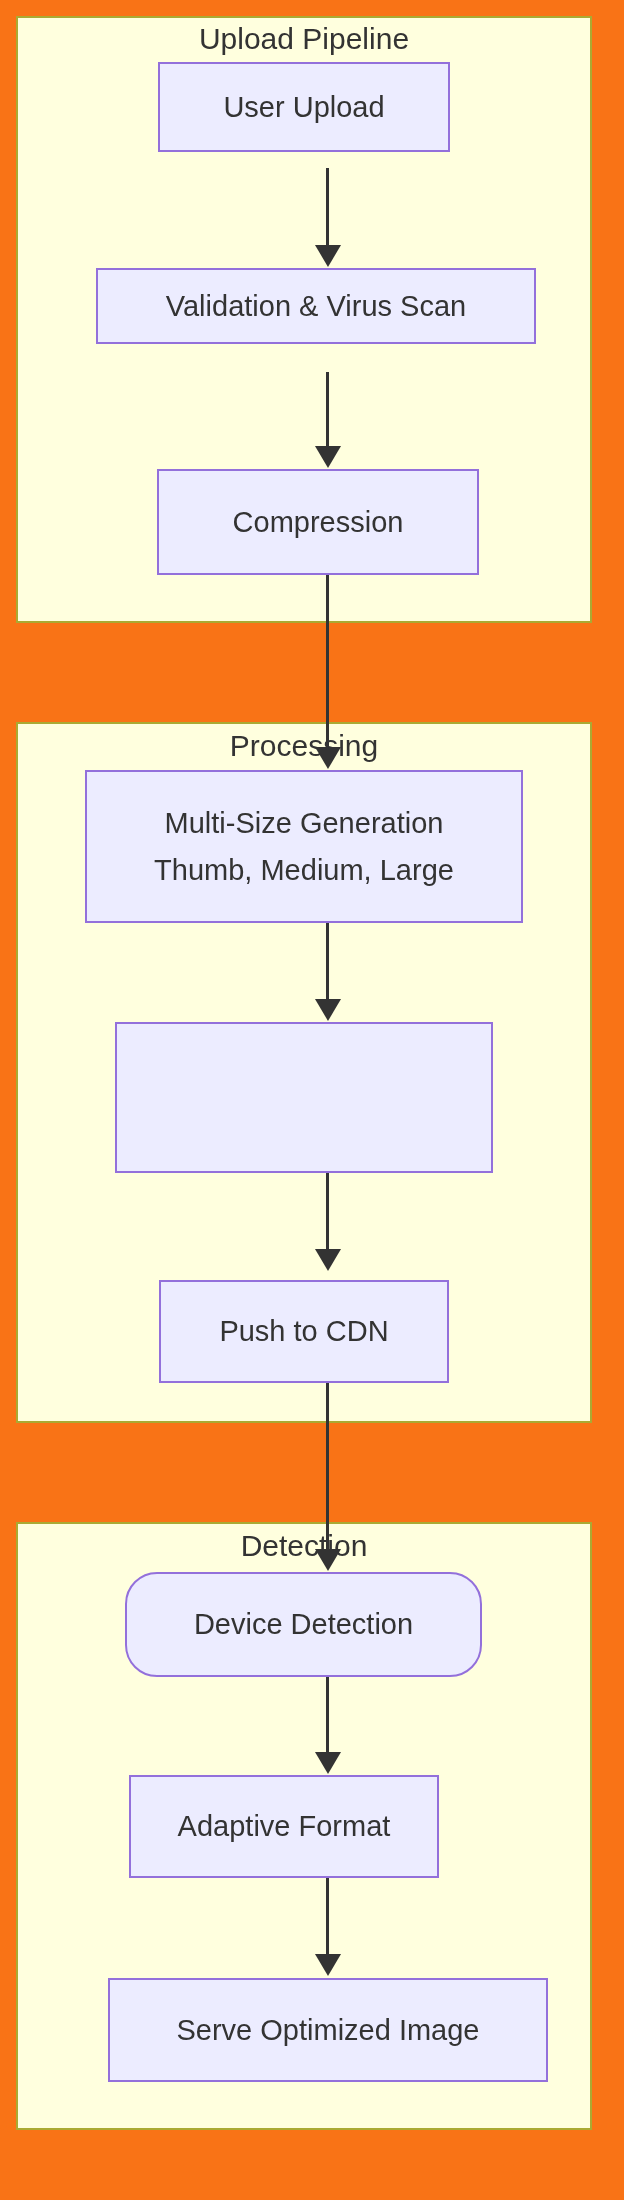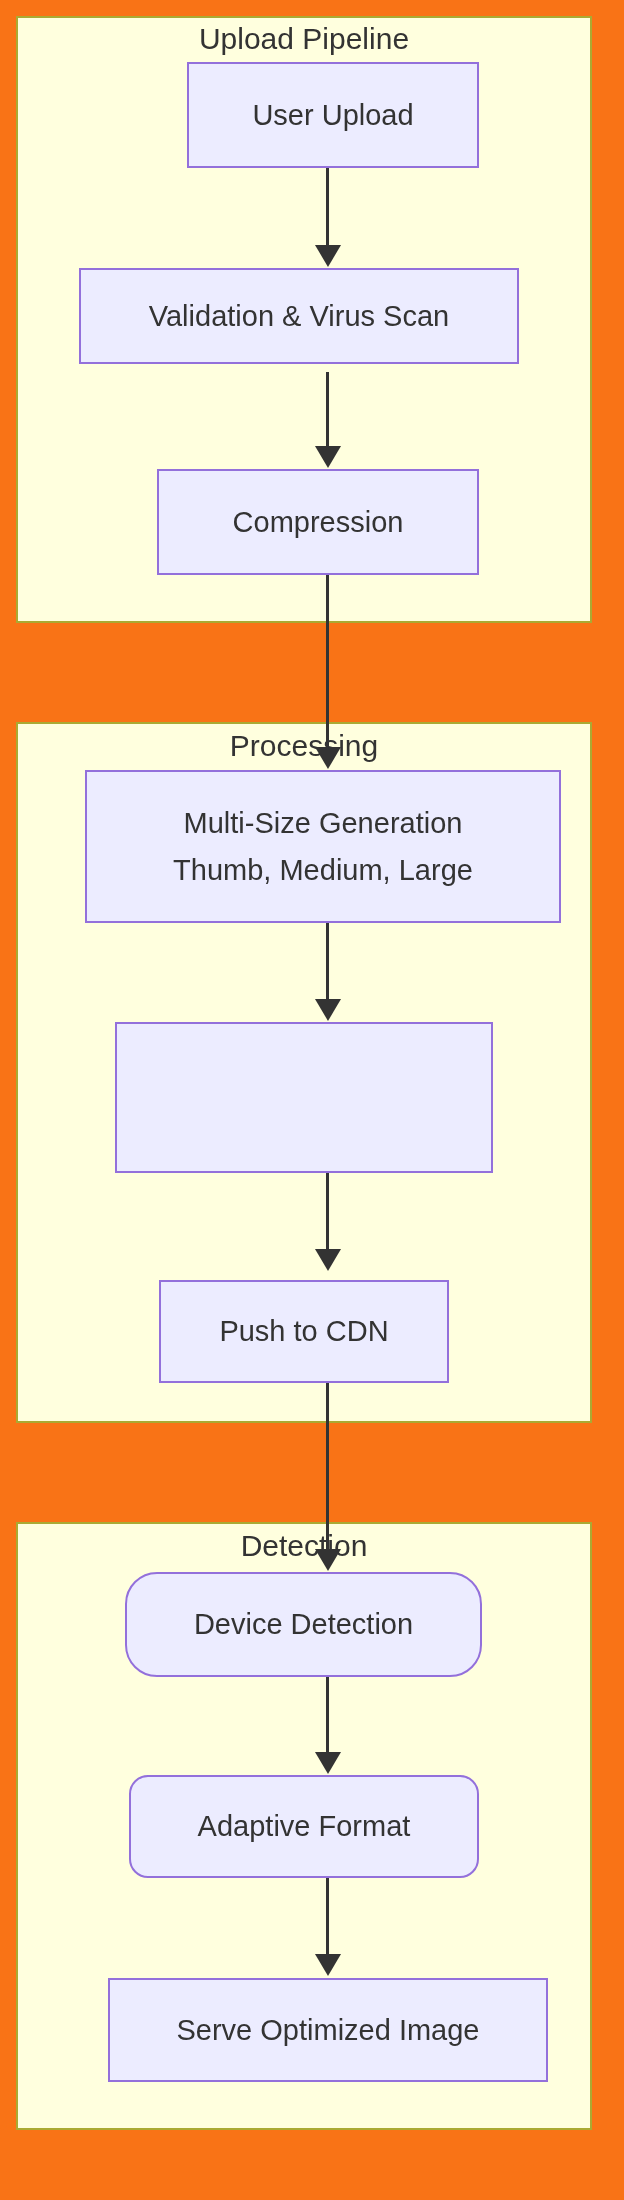--- a/index.html
+++ b/index.html
@@ -99,43 +99,43 @@
   </div>
   <div class="edge">
     <div class="line" style="left:302px; top:1677px; height:79px;"></div>
     <div class="arrowhead" style="left:291px; top:1752px;"></div>
   </div>
   <div class="edge">
     <div class="line" style="left:302px; top:1878px; height:80px;"></div>
     <div class="arrowhead" style="left:291px; top:1954px;"></div>
   </div>
 
-  <div class="node" style="left:158px; top:62px; width:292px; height:106px;margin-left:29px;">
+  <div class="node" style="left:158px; top:62px; width:292px; height:90px;">
     <span>User Upload</span>
   </div>
-  <div class="node" style="left:79px; top:268px; width:440px; height:96px;">
+  <div class="node" style="left:96px; top:268px; width:440px; height:76px;">
     <span>Validation &amp; Virus Scan</span>
   </div>
   <div class="node" style="left:157px; top:469px; width:322px; height:106px;">
     <span>Compression</span>
   </div>
 
-  <div class="node" style="left:85px; top:770px; width:476px; height:153px;">
+  <div class="node" style="left:85px; top:770px; width:438px; height:153px;">
     <span>Multi-Size Generation</span>
     <span>Thumb, Medium, Large</span>
   </div>
   <div class="node" style="left:115px; top:1022px; width:378px; height:151px;">
   </div>
   <div class="node" style="left:159px; top:1272px; width:290px; height:103px;margin-top:8px;">
     <span>Push to CDN</span>
   </div>
 
   <div class="node" style="left:125px; top:1572px; width:357px; height:105px;border-radius:32px;">
     <span>Device Detection</span>
   </div>
-  <div class="node" style="left:129px; top:1775px; width:350px; height:103px;border-radius:19px;">
+  <div class="node" style="left:129px; top:1775px; width:310px; height:103px;">
     <span>Adaptive Format</span>
   </div>
   <div class="node" style="left:84px; top:1978px; width:440px; height:104px;margin-left:24px;">
     <span>Serve Optimized Image</span>
   </div>
 
 </div>
 
 </body></html>

